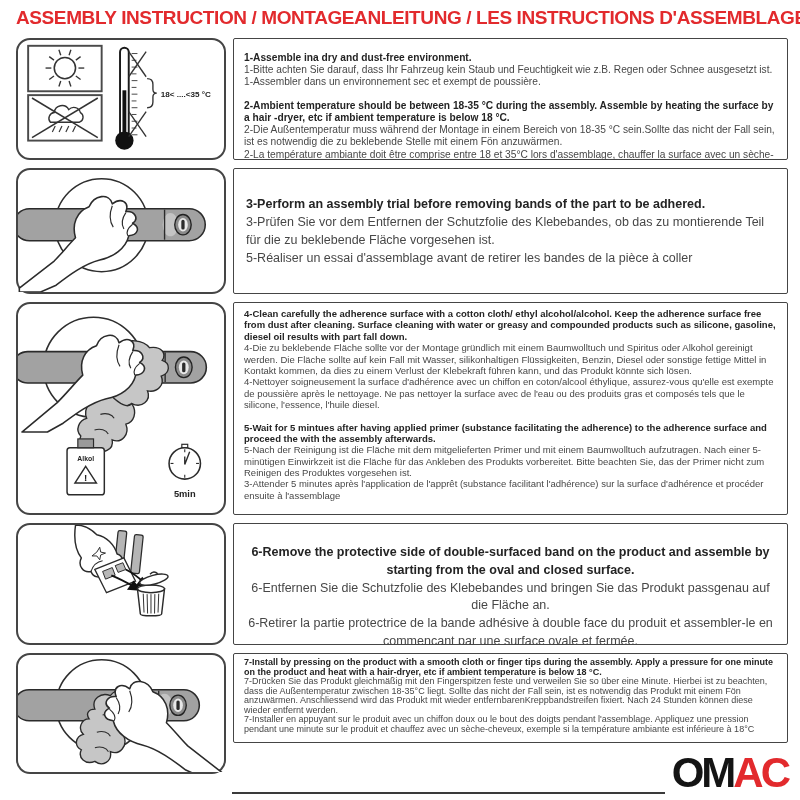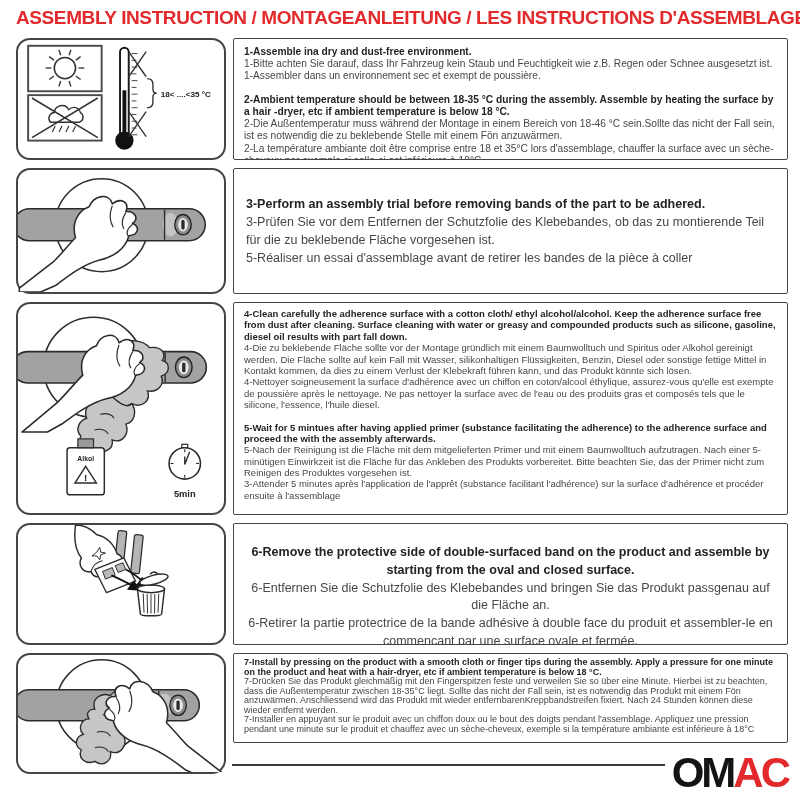--- a/index.html
+++ b/index.html
@@ -19,31 +19,31 @@
   }
   .illus svg{display:block;width:100%;height:100%;}
   .textbox{
     flex:1;border:1.5px solid #454545;border-radius:2px;background:#fff;
     color:#474747;height:100%;overflow:hidden;
   }
   .r1{height:122px;} .r2{height:126px;} .r3{height:213px;} .r4{height:122px;text-align:center;} .r5{height:121px;}
   .r1 .illus,.r2 .illus,.r3 .illus,.r4 .illus,.r5 .illus{height:100%;}
   .r5 .illus{height:121px;}
   .r5 .textbox{height:90px;}
-  .r1 .textbox{padding:7px 10px 0;font-size:10.2px;line-height:1.2;}
+  .r1 .textbox{padding:13px 10px 0;font-size:10.2px;line-height:1.2;}
   .r2 .textbox{padding:26px 12px 0;font-size:12.5px;line-height:1.45;}
   .r3 .textbox{padding:5px 10px 0;font-size:9.5px;line-height:1.2;}
   .r4 .textbox{padding:20px 12px 0;font-size:12.5px;line-height:1.42;}
   .r5 .textbox{padding:4px 10px 0;font-size:9px;line-height:1.06;}
   p{margin:0;}
   .b{font-weight:bold;color:#242424;}
   .gap{height:11px;}
   .footer{
     position:absolute;left:232px;right:12px;top:752px;height:42px;
-    display:flex;align-items:flex-start;
+    display:flex;align-items:flex-end;
   }
   .footer-line{flex:1;border-top:2px solid #3a3a3a;margin-top:12px;margin-right:7px;}
   .logo{font-weight:bold;font-size:42px;line-height:1;letter-spacing:-3px;white-space:nowrap;}
   .logo .lb{color:#141414;}
   .logo .lr{color:#e22a2d;}
   svg text{font-family:"Liberation Sans", sans-serif;}
 </style>
 </head>
 <body>
 
@@ -111,21 +111,21 @@
         <text x="146" y="59" font-size="8.4" font-weight="bold" fill="#222">18&lt; ....&lt;35 °C</text>
       </g>
     </svg>
   </div>
   <div class="textbox">
     <p class="b">1-Assemble ina dry and dust-free environment.</p>
     <p>1-Bitte achten Sie darauf, dass Ihr Fahrzeug kein Staub und Feuchtigkeit wie z.B. Regen oder Schnee ausgesetzt ist.</p>
     <p>1-Assembler dans un environnement sec et exempt de poussière.</p>
     <div class="gap"></div>
     <p class="b">2-Ambient temperature should be between 18-35 °C  during the assembly. Assemble by heating the surface by a hair -dryer, etc if ambient temperature is below 18 °C.</p>
-    <p>2-Die Außentemperatur muss während der Montage in einem Bereich von 18-46 °C  sein.Sollte das nicht der Fall sein, ist es notwendig die zu beklebende Stelle mit einem Fön anzuwärmen.</p>
+    <p>2-Die Außentemperatur muss während der Montage in einem Bereich von 18-35 °C  sein.Sollte das nicht der Fall sein, ist es notwendig die zu beklebende Stelle mit einem Fön anzuwärmen.</p>
     <p>2-La température ambiante doit être comprise entre 18 et 35°C lors d'assemblage, chauffer la surface avec un sèche-cheveux par exemple si celle-ci est inférieure à 18°C.</p>
   </div>
 </div>
 
 <div class="row r2">
   <div class="illus">
     <svg viewBox="0 0 210 126">
       <circle cx="85" cy="57" r="48" fill="#fff" stroke="#2e2e2e" stroke-width="1.6"></circle>
       <g>
         <rect x="-6" y="40" width="198" height="33" rx="16.5" fill="#a2a2a2" stroke="#2b2b2b" stroke-width="1.6"></rect>

